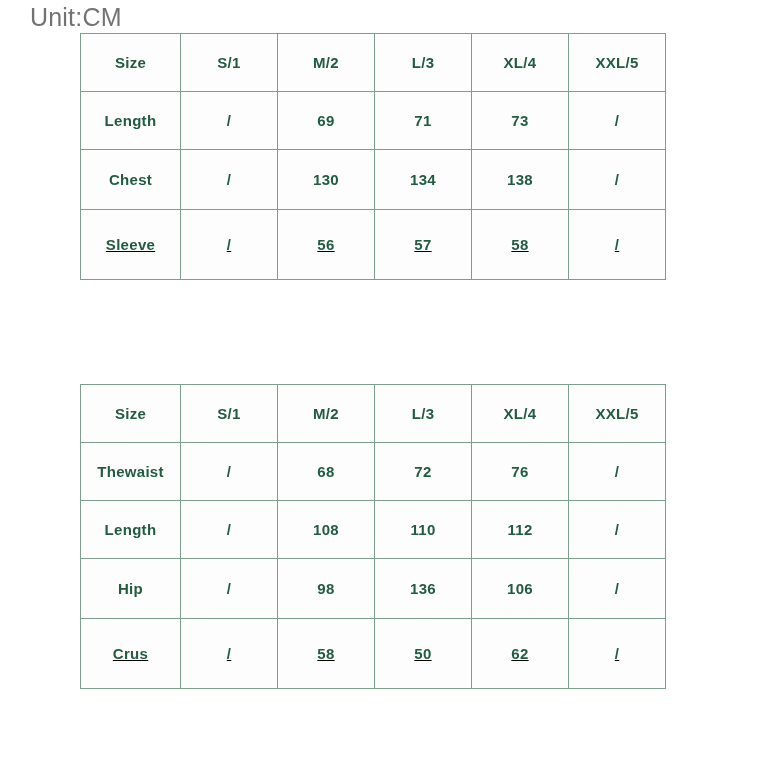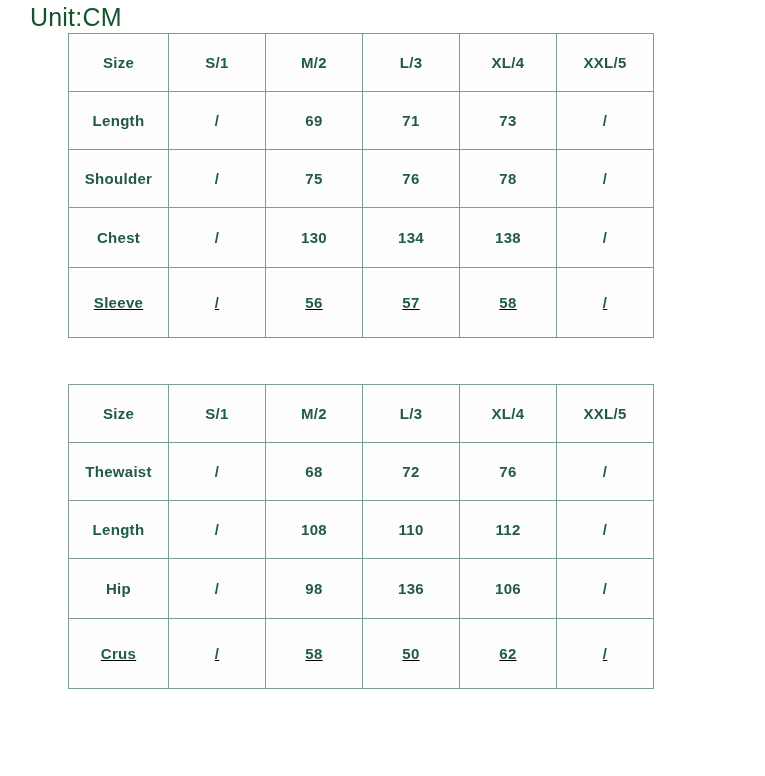--- a/index.html
+++ b/index.html
@@ -14,29 +14,29 @@
     overflow: hidden;
     position: relative;
   }
 
   .unit-label {
     position: absolute;
     left: 30px;
     top: 2px;
     font-size: 25px;
     font-weight: 400;
-    color: #14532d;
+    color: #737373;
     letter-spacing: 0.2px;
     line-height: 30px;
     white-space: nowrap;
   }
 
   .size-table {
     position: absolute;
-    left: 68px;
+    left: 80px;
     width: 586px;
     border-collapse: collapse;
     table-layout: fixed;
     background: #7f1d1d;
   }
 
   #table-top { top: 33px; }
   #table-bottom { top: 384px; }
 
   .size-table td,
@@ -90,28 +90,20 @@
       <th>XXL/5</th>
     </tr>
   </thead>
   <tbody>
     <tr class="r-body">
       <td class="cell-label">Length</td>
       <td class="cell-slash">/</td>
       <td>69</td>
       <td>71</td>
       <td>73</td>
-      <td class="cell-slash">/</td>
-    </tr>
-    <tr class="r-body">
-      <td class="cell-label">Shoulder</td>
-      <td class="cell-slash">/</td>
-      <td>75</td>
-      <td>76</td>
-      <td>78</td>
       <td class="cell-slash">/</td>
     </tr>
     <tr class="r-tall">
       <td class="cell-label">Chest</td>
       <td class="cell-slash">/</td>
       <td>130</td>
       <td>134</td>
       <td>138</td>
       <td class="cell-slash">/</td>
     </tr>

